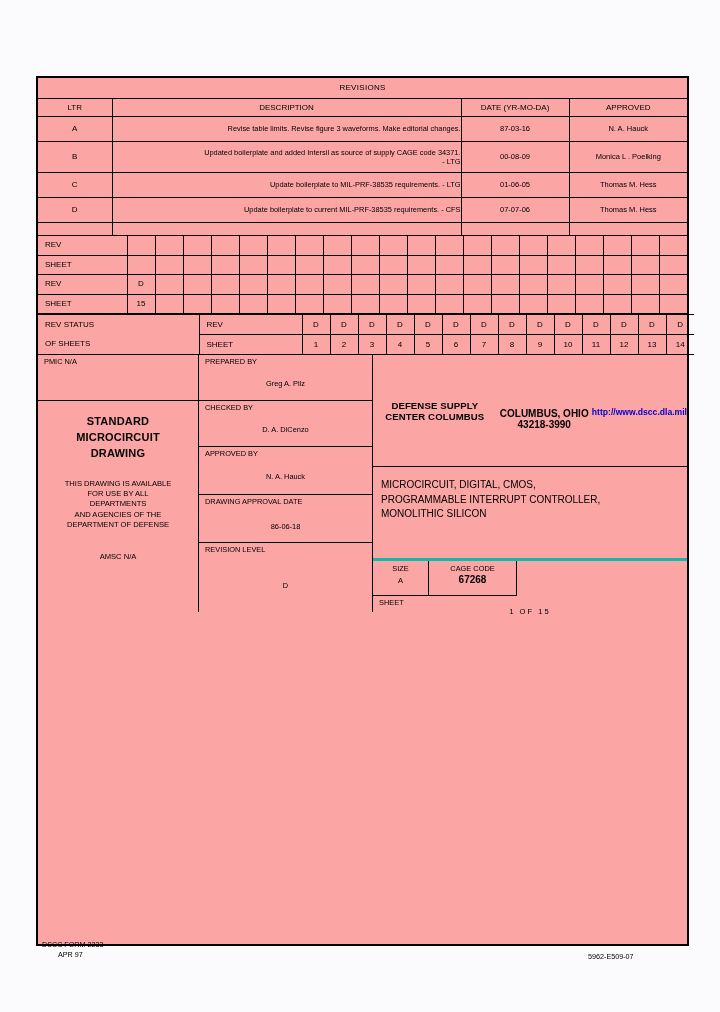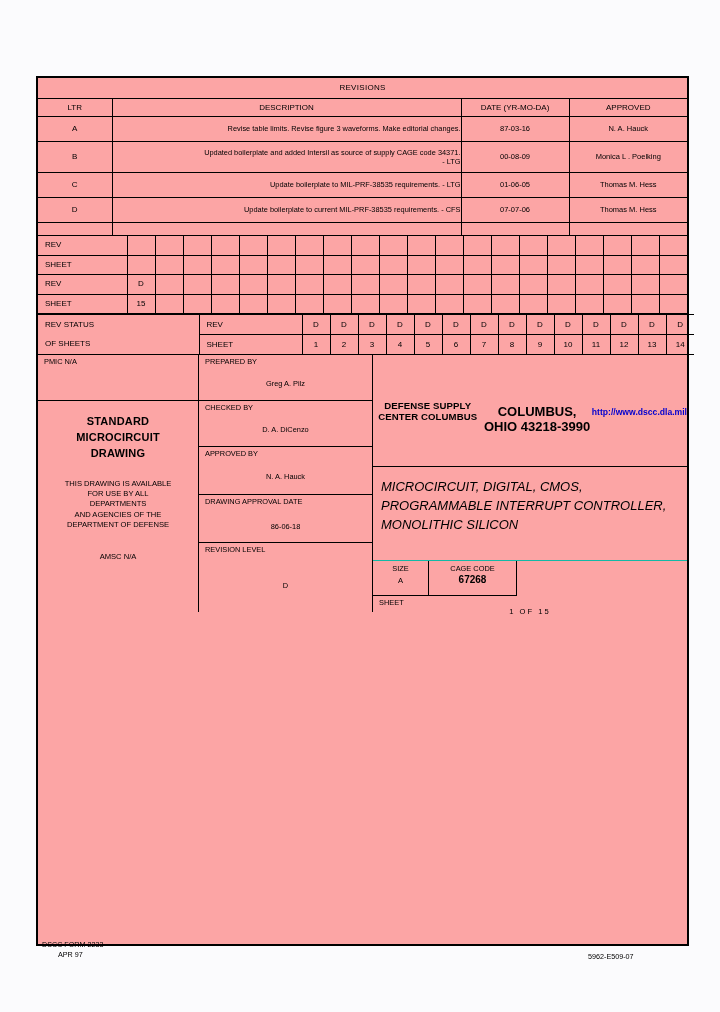--- a/index.html
+++ b/index.html
@@ -146,32 +146,31 @@
     height: 112px;
     border-bottom: 1px solid #000;
     box-sizing: border-box;
     display: flex;
     flex-direction: row;
     align-items: center;
     justify-content: center;
     text-align: center;
   }
   #dscc .l1 { font-size: 9.6px; font-weight: bold; letter-spacing: 0.1px; }
-  #dscc .l2 { font-size: 13px; font-weight: bold; margin-top: 16px; }
+  #dscc .l2 { font-size: 10px; font-weight: bold; margin-top: 16px; }
   #dscc .l3 { font-size: 8.6px; font-weight: bold; margin-top: 2px; }
 
   #desc-box {
     height: 94px;
-    border-bottom: 1px solid #14b8a6;
+    border-bottom: 3px solid #14b8a6;
     box-sizing: border-box;
     padding: 11px 0 0 8px;
     text-align: left;
-    font-size: 13px;
+    font-size: 10px;
     line-height: 1.45;
-    font-style: italic;
   }
 
   #ident-row { display: flex; width: 100%; }
   #ident-row > div {
     border-bottom: 1px solid #000;
     box-sizing: border-box;
     height: 35px;
     position: relative;
   }
   #size-cell { width: 56px; border-right: 1px solid #000; }

